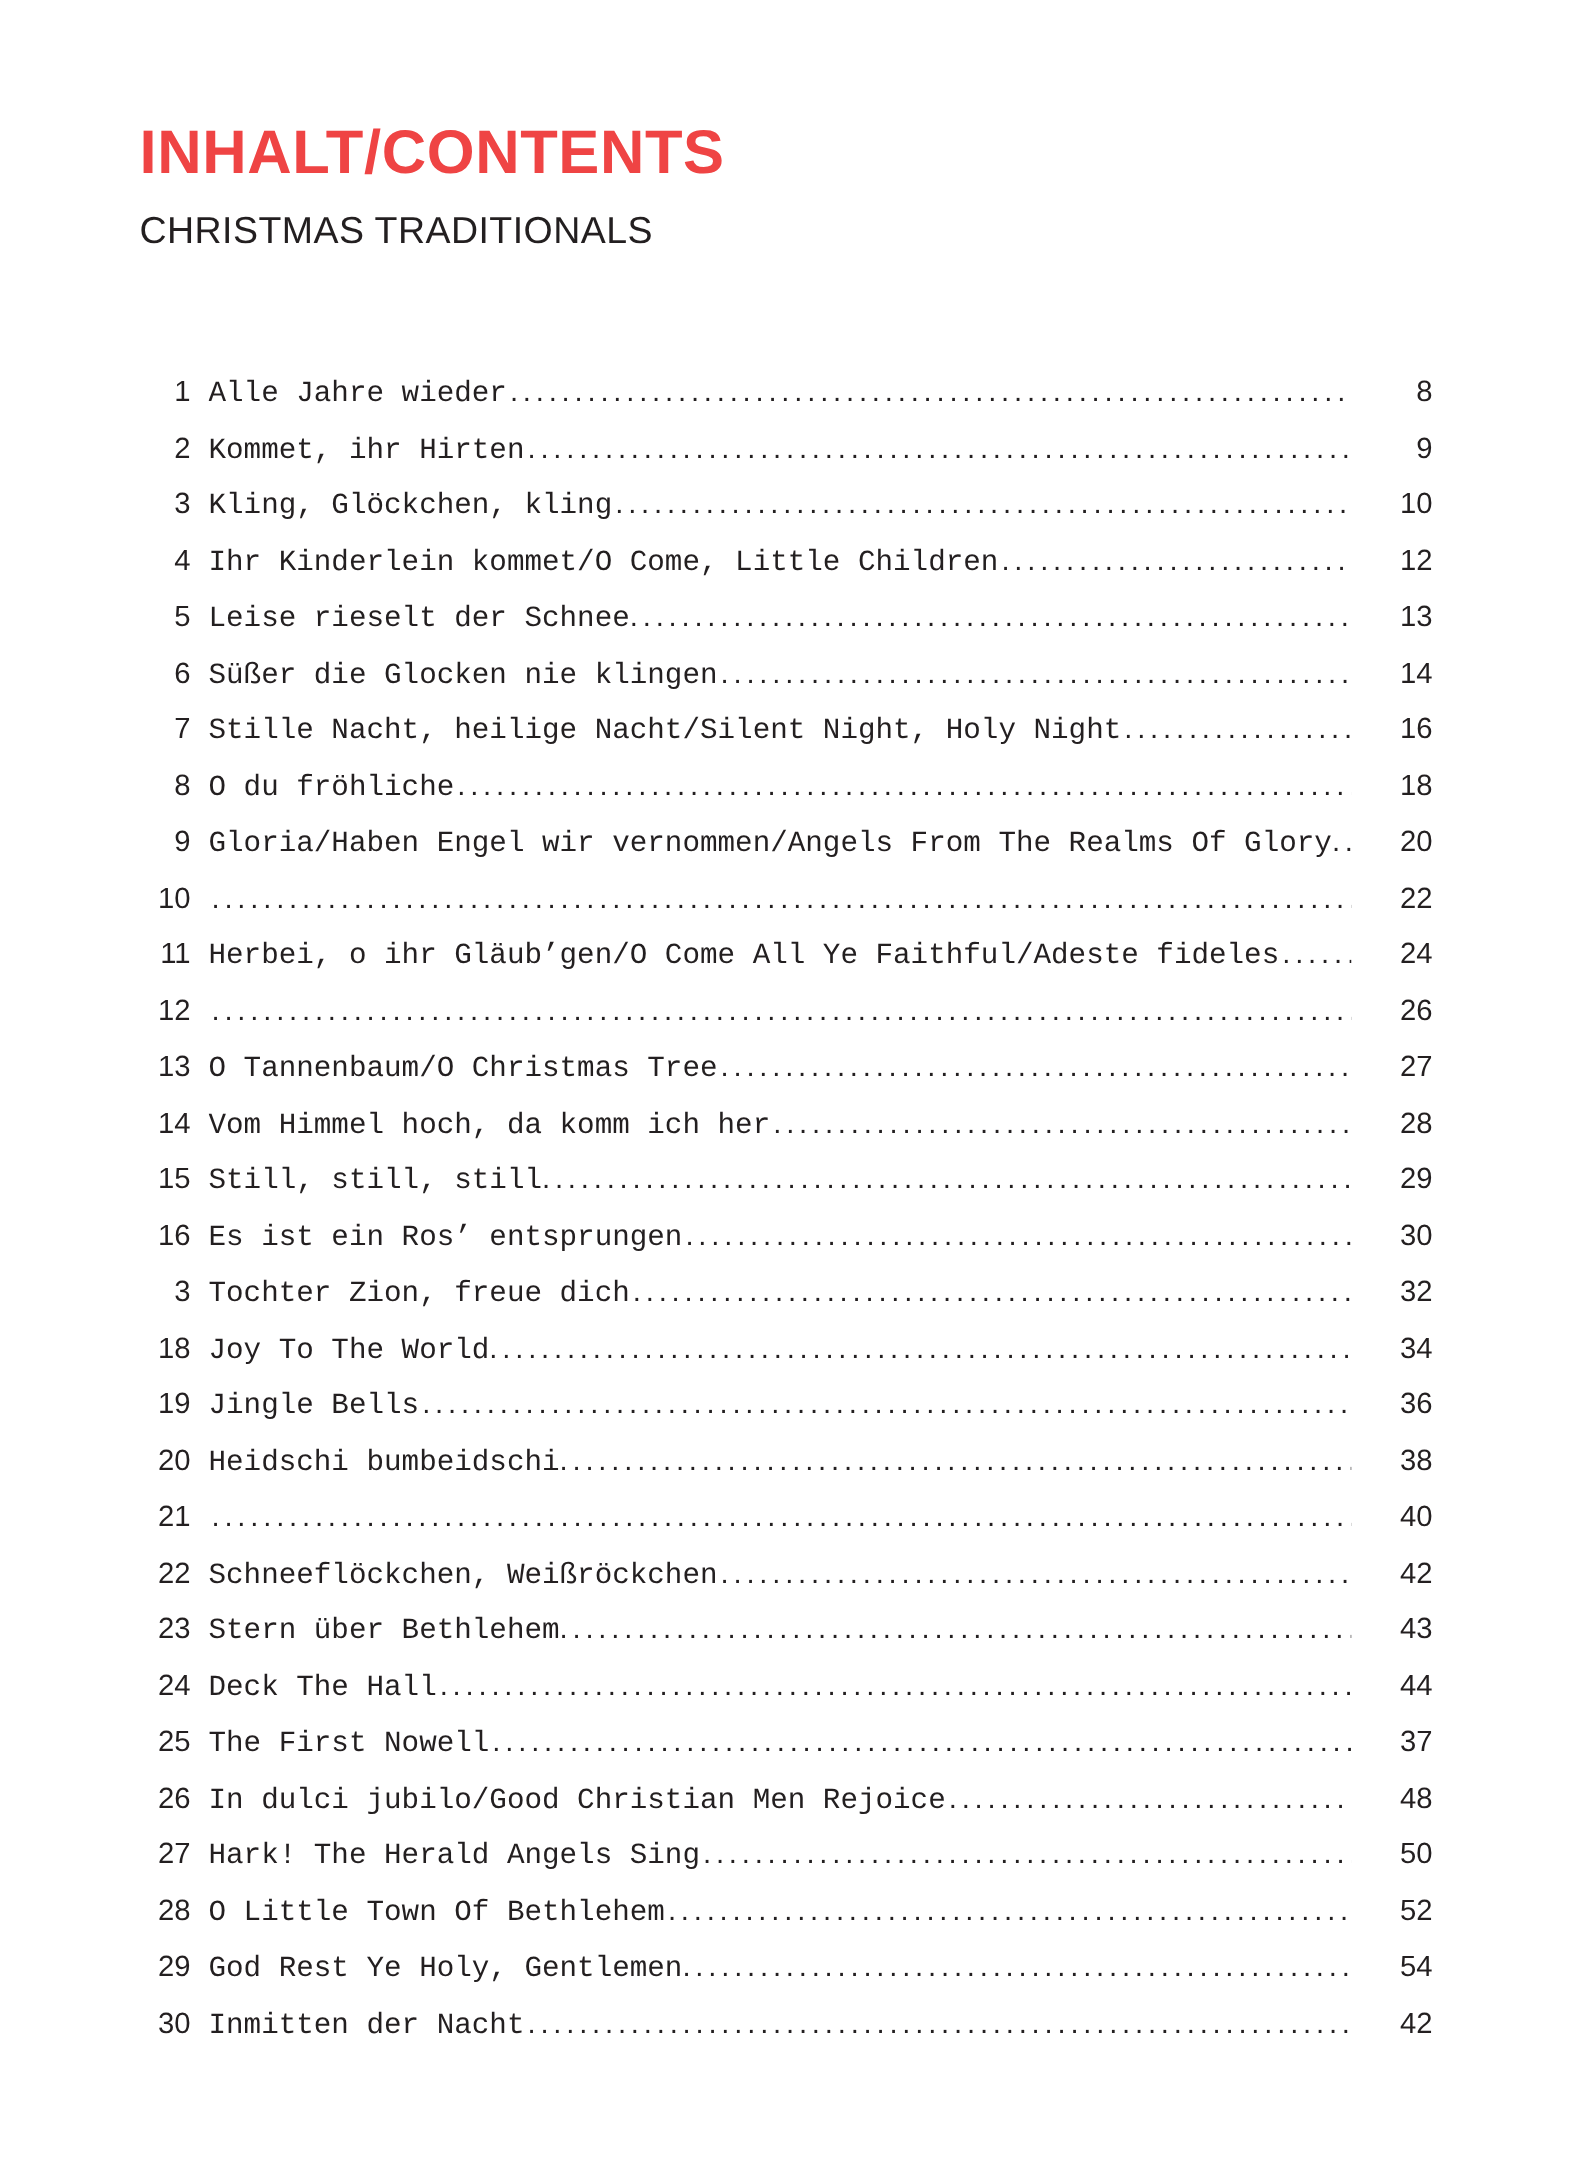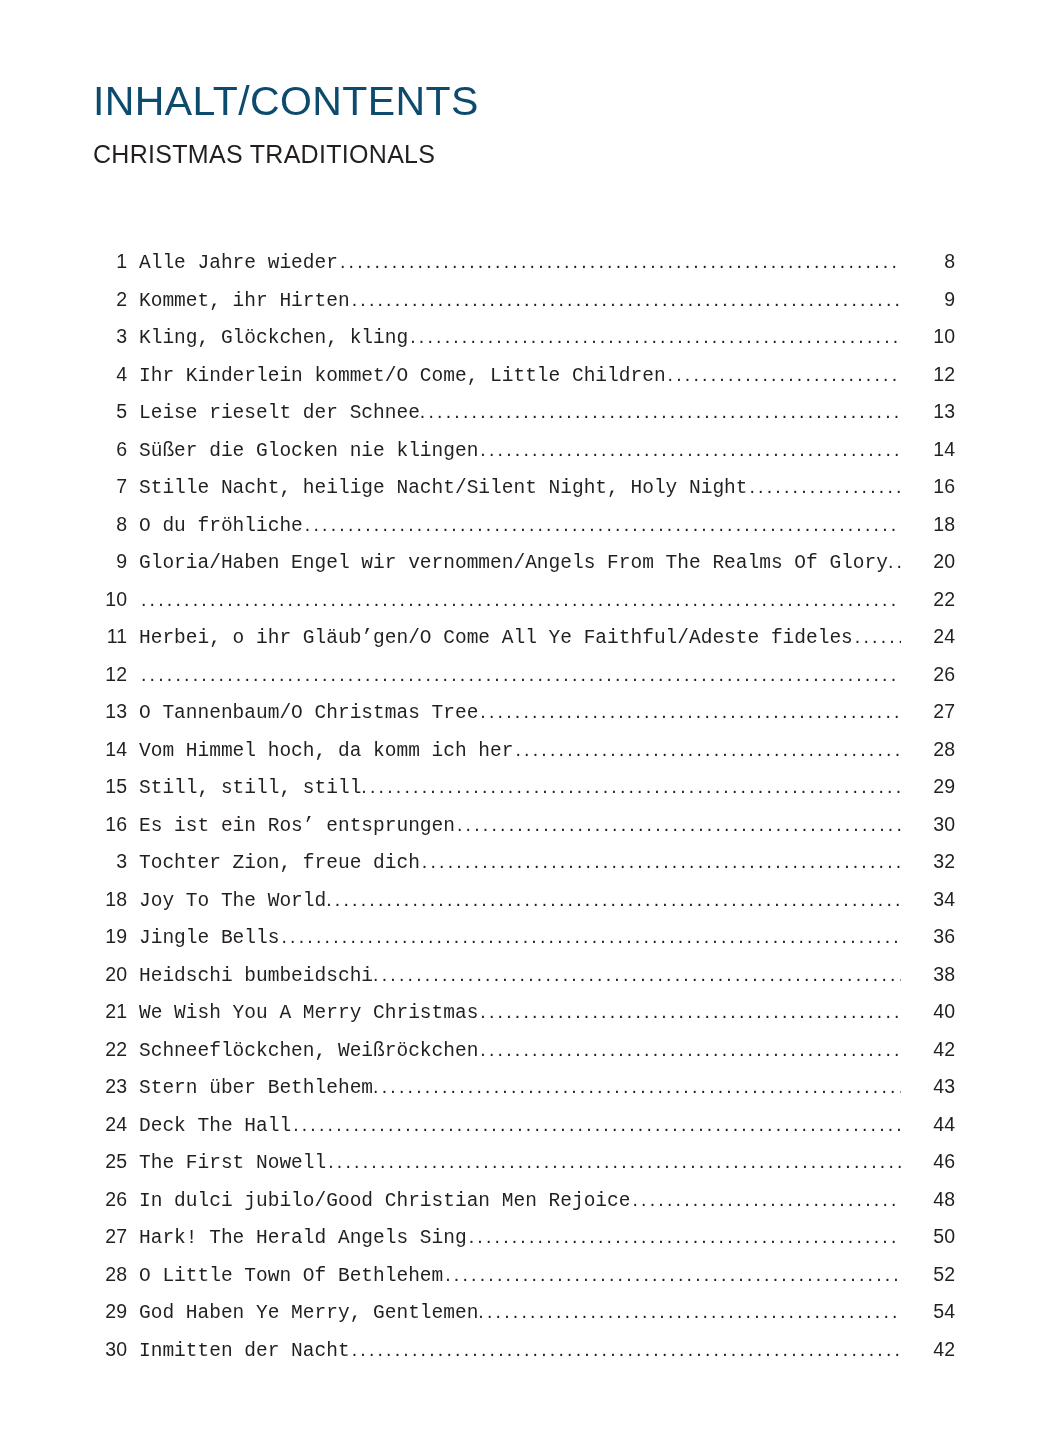--- a/index.html
+++ b/index.html
@@ -17,24 +17,24 @@
     overflow: hidden;
   }
   .header {
     position: absolute;
     left: 93px;
     top: 80px;
     width: 860px;
   }
   .title {
     font-size: 41px;
-    font-weight: normal;
+    font-weight: bold;
     letter-spacing: 0.4px;
     line-height: 1.05;
-    color: #0c4a6e;
+    color: #ef4444;
     margin: 0;
     white-space: pre;
   }
   .subtitle {
     font-size: 25px;
     font-weight: normal;
     letter-spacing: 0.3px;
     line-height: 1.1;
     color: #231f20;
     margin: 18px 0 0 0;
@@ -256,21 +256,20 @@
         <span class="toc-num">20</span>
         <span class="toc-mid">
           <span class="toc-title">Heidschi bumbeidschi</span>
           <span class="toc-leader tight">..................................................................................................................................</span>
         </span>
         <span class="toc-page">38</span>
       </div>
       <div class="toc-row">
         <span class="toc-num">21</span>
         <span class="toc-mid">
-          <span class="toc-title">We Wish You A Merry Christmas</span>
           <span class="toc-leader">..................................................................................................................................</span>
         </span>
         <span class="toc-page">40</span>
       </div>
       <div class="toc-row">
         <span class="toc-num">22</span>
         <span class="toc-mid">
           <span class="toc-title">Schneeflöckchen, Weißröckchen</span>
           <span class="toc-leader">..................................................................................................................................</span>
         </span>
@@ -291,21 +290,21 @@
           <span class="toc-leader">..................................................................................................................................</span>
         </span>
         <span class="toc-page">44</span>
       </div>
       <div class="toc-row">
         <span class="toc-num">25</span>
         <span class="toc-mid">
           <span class="toc-title">The First Nowell</span>
           <span class="toc-leader">..................................................................................................................................</span>
         </span>
-        <span class="toc-page">46</span>
+        <span class="toc-page">37</span>
       </div>
       <div class="toc-row">
         <span class="toc-num">26</span>
         <span class="toc-mid">
           <span class="toc-title">In dulci jubilo/Good Christian Men Rejoice</span>
           <span class="toc-leader">..................................................................................................................................</span>
         </span>
         <span class="toc-page">48</span>
       </div>
       <div class="toc-row">
@@ -320,21 +319,21 @@
         <span class="toc-num">28</span>
         <span class="toc-mid">
           <span class="toc-title">O Little Town Of Bethlehem</span>
           <span class="toc-leader">..................................................................................................................................</span>
         </span>
         <span class="toc-page">52</span>
       </div>
       <div class="toc-row">
         <span class="toc-num">29</span>
         <span class="toc-mid">
-          <span class="toc-title">God Haben Ye Merry, Gentlemen</span>
+          <span class="toc-title">God Rest Ye Holy, Gentlemen</span>
           <span class="toc-leader tight">..................................................................................................................................</span>
         </span>
         <span class="toc-page">54</span>
       </div>
       <div class="toc-row">
         <span class="toc-num">30</span>
         <span class="toc-mid">
           <span class="toc-title">Inmitten der Nacht</span>
           <span class="toc-leader">..................................................................................................................................</span>
         </span>

